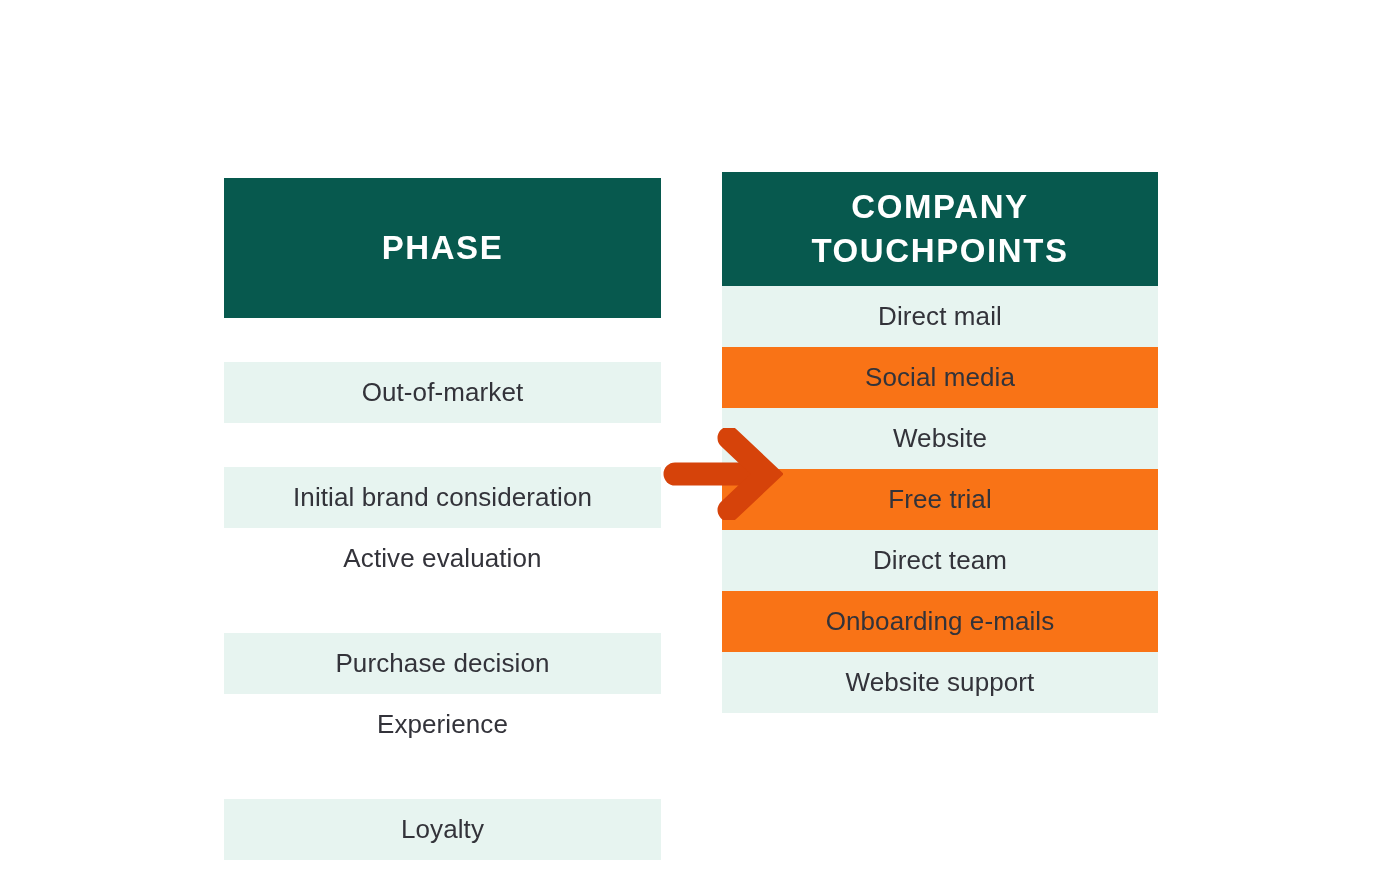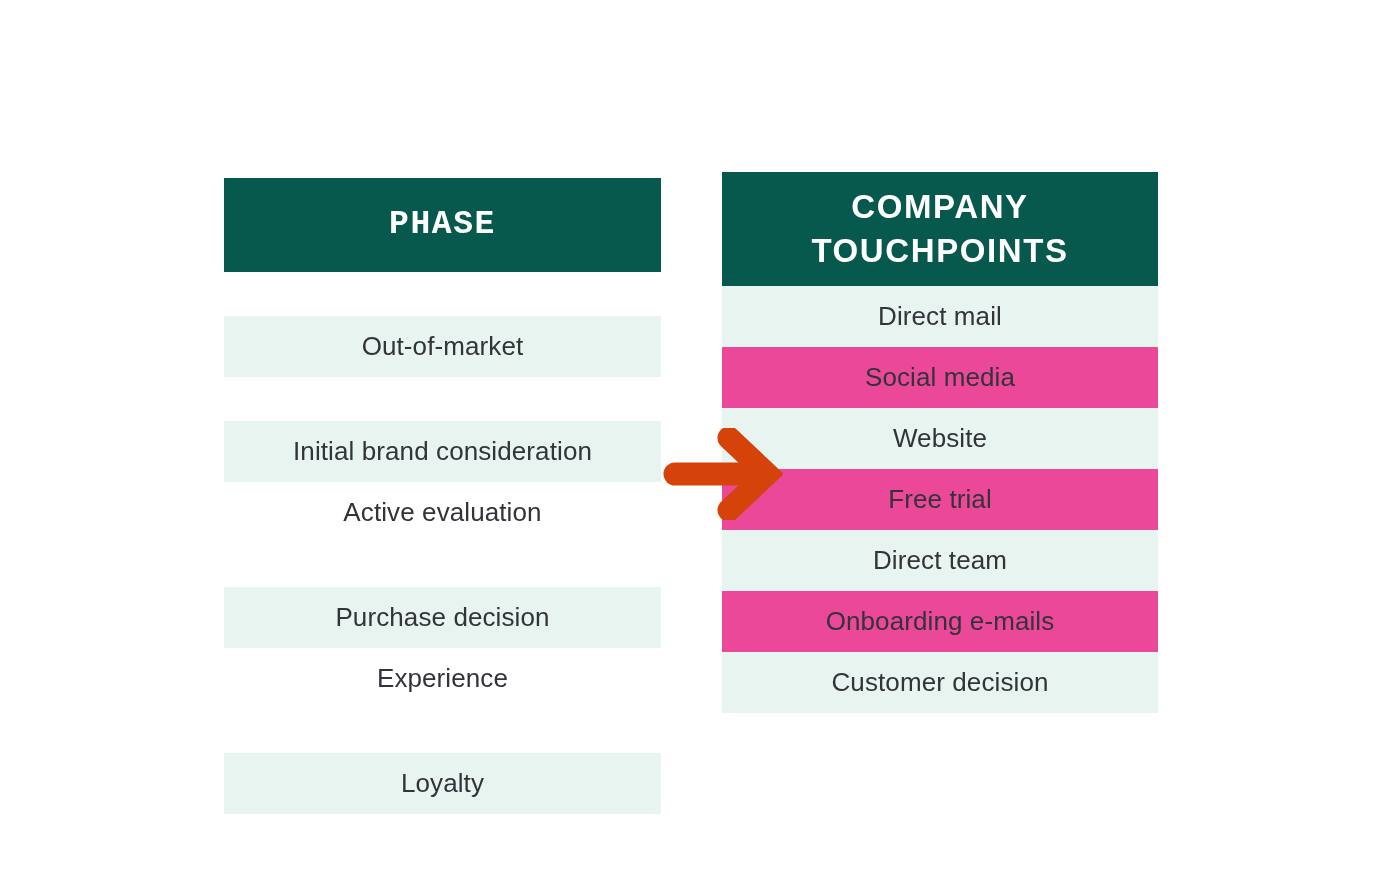--- a/index.html
+++ b/index.html
@@ -52,22 +52,21 @@
     line-height: 44px;
     text-transform: uppercase;
     box-sizing: border-box;
     display: flex;
     align-items: center;
     justify-content: center;
     padding: 0 8px;
   }
 
   #phase-table .table-header {
-    height: 94px;
-    font-family: Liberation Mono, monospace;
+    height: 140px;
   }
   #touchpoints-table .table-header {
     height: 114px;
   }
 
   .table-header .hdr-line {
     display: block;
   }
 
   .row {
@@ -83,21 +82,21 @@
     padding: 0 10px;
     white-space: nowrap;
   }
 
   
   #phase-table .row.tint { background: #e7f4f0; margin-top: 44px; }
   #phase-table .row.plain { background: #ffffff; }
 
   
   #touchpoints-table .row.tint { background: #e7f4f0; text-align: right; }
-  #touchpoints-table .row.plain { background: #ec4899; }
+  #touchpoints-table .row.plain { background: #f97316; }
 
   
   #flow-arrow {
     position: absolute;
     left: 663px;
     top: 428px;
     width: 120px;
     height: 92px;
   }
   #flow-arrow svg { display: block; }
@@ -152,21 +151,21 @@
     <div class="row plain">
       <span>Free trial</span>
     </div>
     <div class="row tint">
       <span>Direct team</span>
     </div>
     <div class="row plain">
       <span>Onboarding e-mails</span>
     </div>
     <div class="row tint">
-      <span>Customer decision</span>
+      <span>Website support</span>
     </div>
   </div>
 
   <div id="flow-arrow">
     <svg width="120" height="92" viewBox="0 0 120 92" xmlns="http://www.w3.org/2000/svg">
 
       <line x1="12" y1="46" x2="92" y2="46" stroke="#D6430A" stroke-width="23" stroke-linecap="round"></line>
 
       <polyline points="66,10 104,46 66,82" fill="none" stroke="#D6430A" stroke-width="23" stroke-linecap="round" stroke-linejoin="miter"></polyline>
     </svg>

